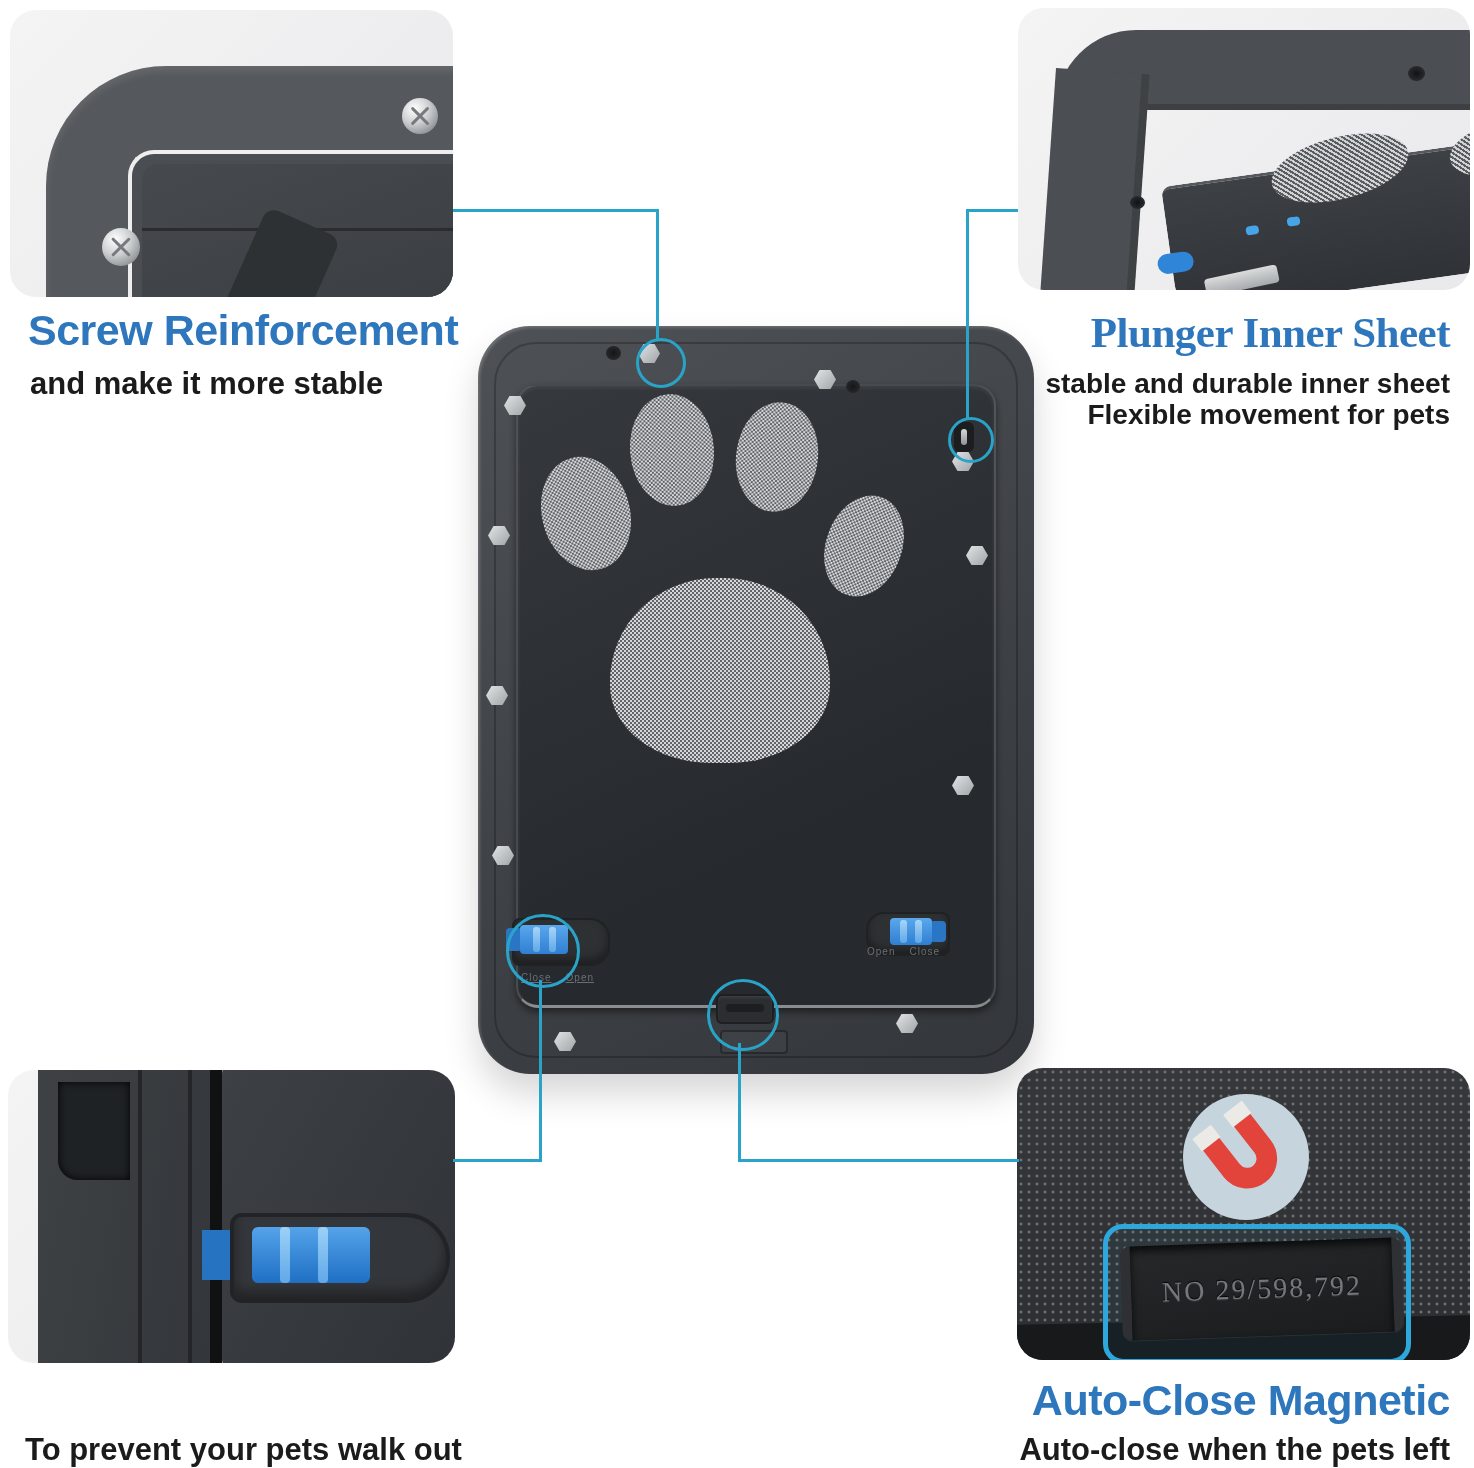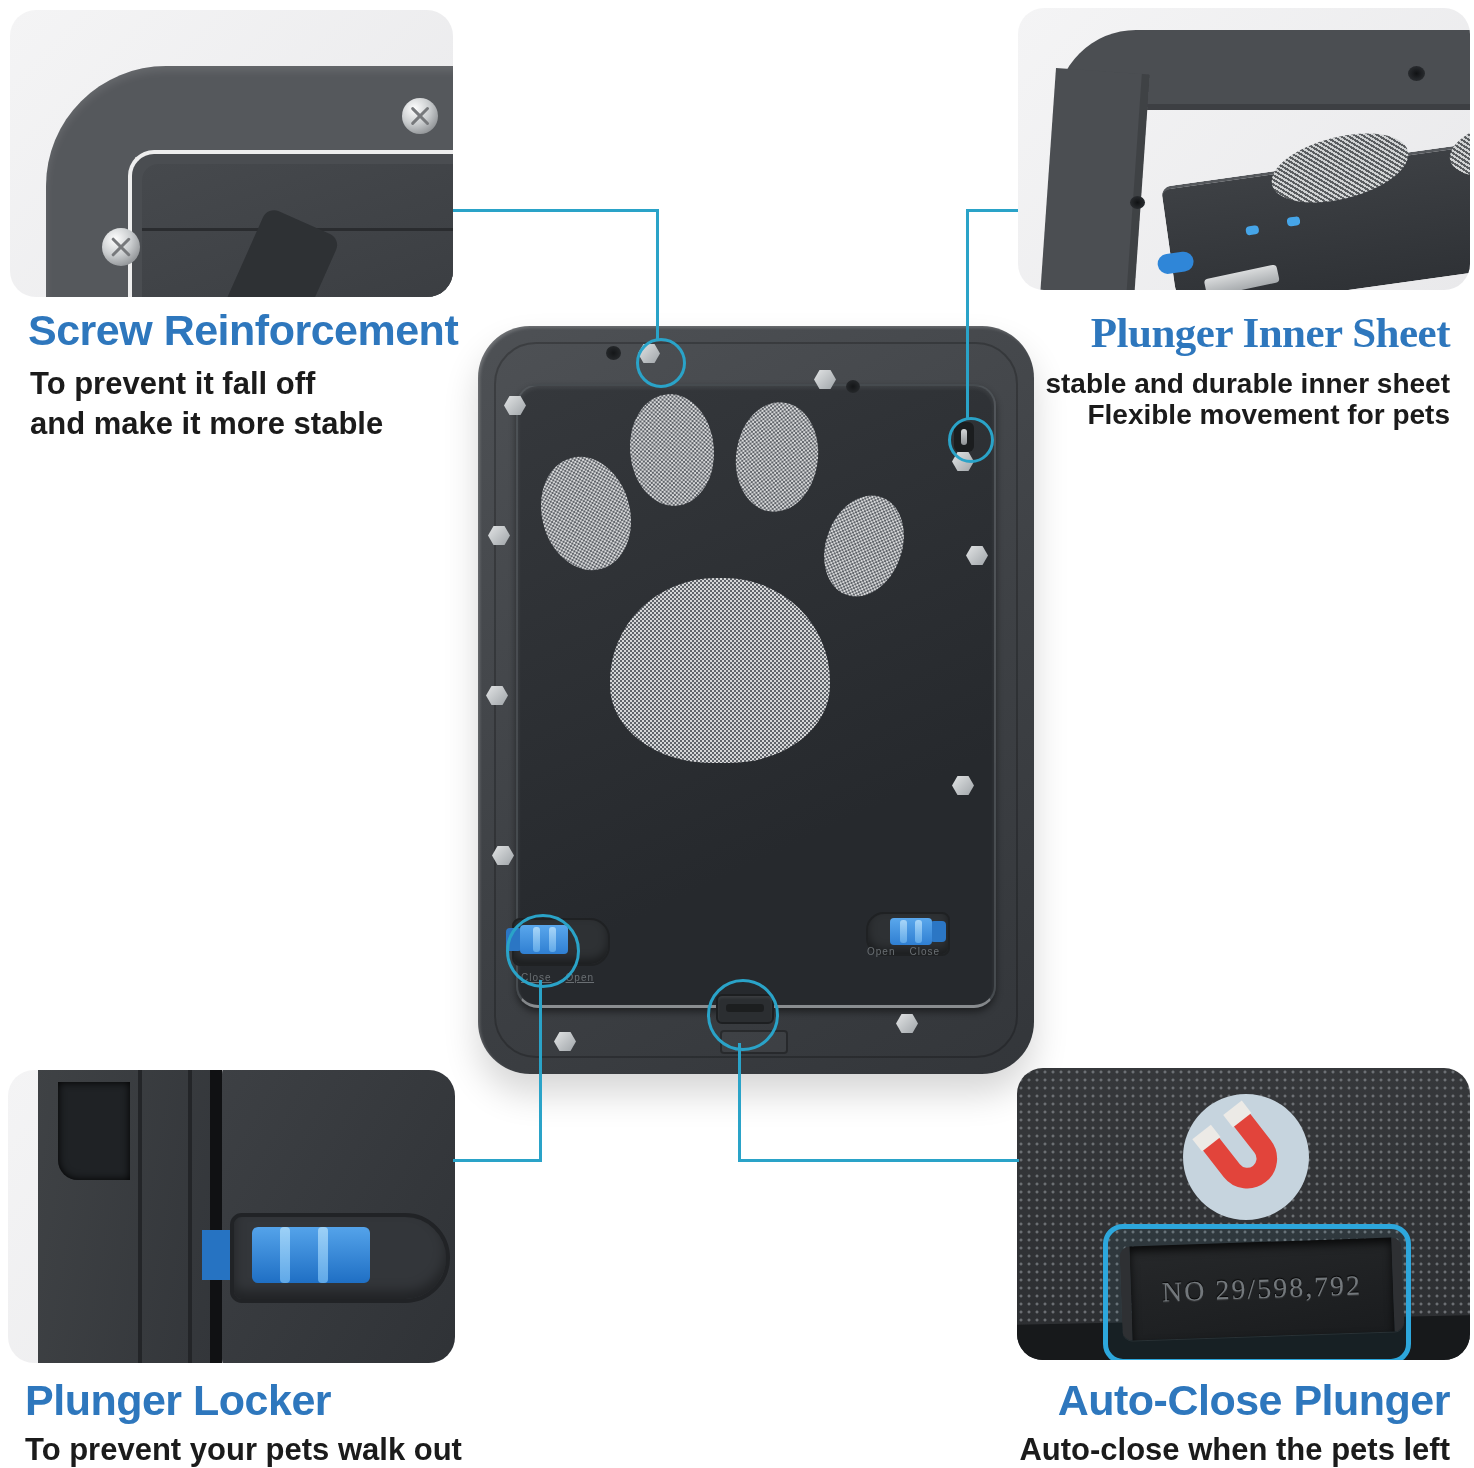--- a/index.html
+++ b/index.html
@@ -254,33 +254,31 @@
   <div class="ccircle" style="left:506px;top:914px;width:68px;height:68px;"></div>
   <div class="cline" style="left:539px;top:980px;width:3px;height:182px;"></div>
   <div class="cline" style="left:453px;top:1159px;width:89px;height:3px;"></div>
 
   <div class="ccircle" style="left:707px;top:979px;width:66px;height:66px;"></div>
   <div class="cline" style="left:738px;top:1043px;width:3px;height:119px;"></div>
   <div class="cline" style="left:738px;top:1159px;width:281px;height:3px;"></div>
 
   <div class="feature-title" style="left:28px;top:306px;">Screw Reinforcement</div>
   <div class="feature-body body-tl">
-    <div>To prevent it fall off</div>
     <div>and make it more stable</div>
   </div>
 
   <div class="feature-title ta-r" style="right:24px;top:308px;left:auto;font-family:Liberation Serif, serif;">Plunger Inner Sheet</div>
   <div class="feature-body body-tr">
     <div>stable and durable inner sheet</div>
     <div>Flexible movement for pets</div>
   </div>
 
-  <div class="feature-title" style="left:25px;top:1376px;">Plunger Locker</div>
   <div class="feature-body body-bl">
     <div>To prevent your pets walk out</div>
   </div>
 
-  <div class="feature-title ta-r" style="right:24px;top:1376px;left:auto;">Auto-Close Plunger</div>
+  <div class="feature-title ta-r" style="right:24px;top:1376px;left:auto;">Auto-Close Magnetic</div>
   <div class="feature-body body-br">
     <div>Auto-close when the pets left</div>
   </div>
 
 </div>
 
 </body></html>

